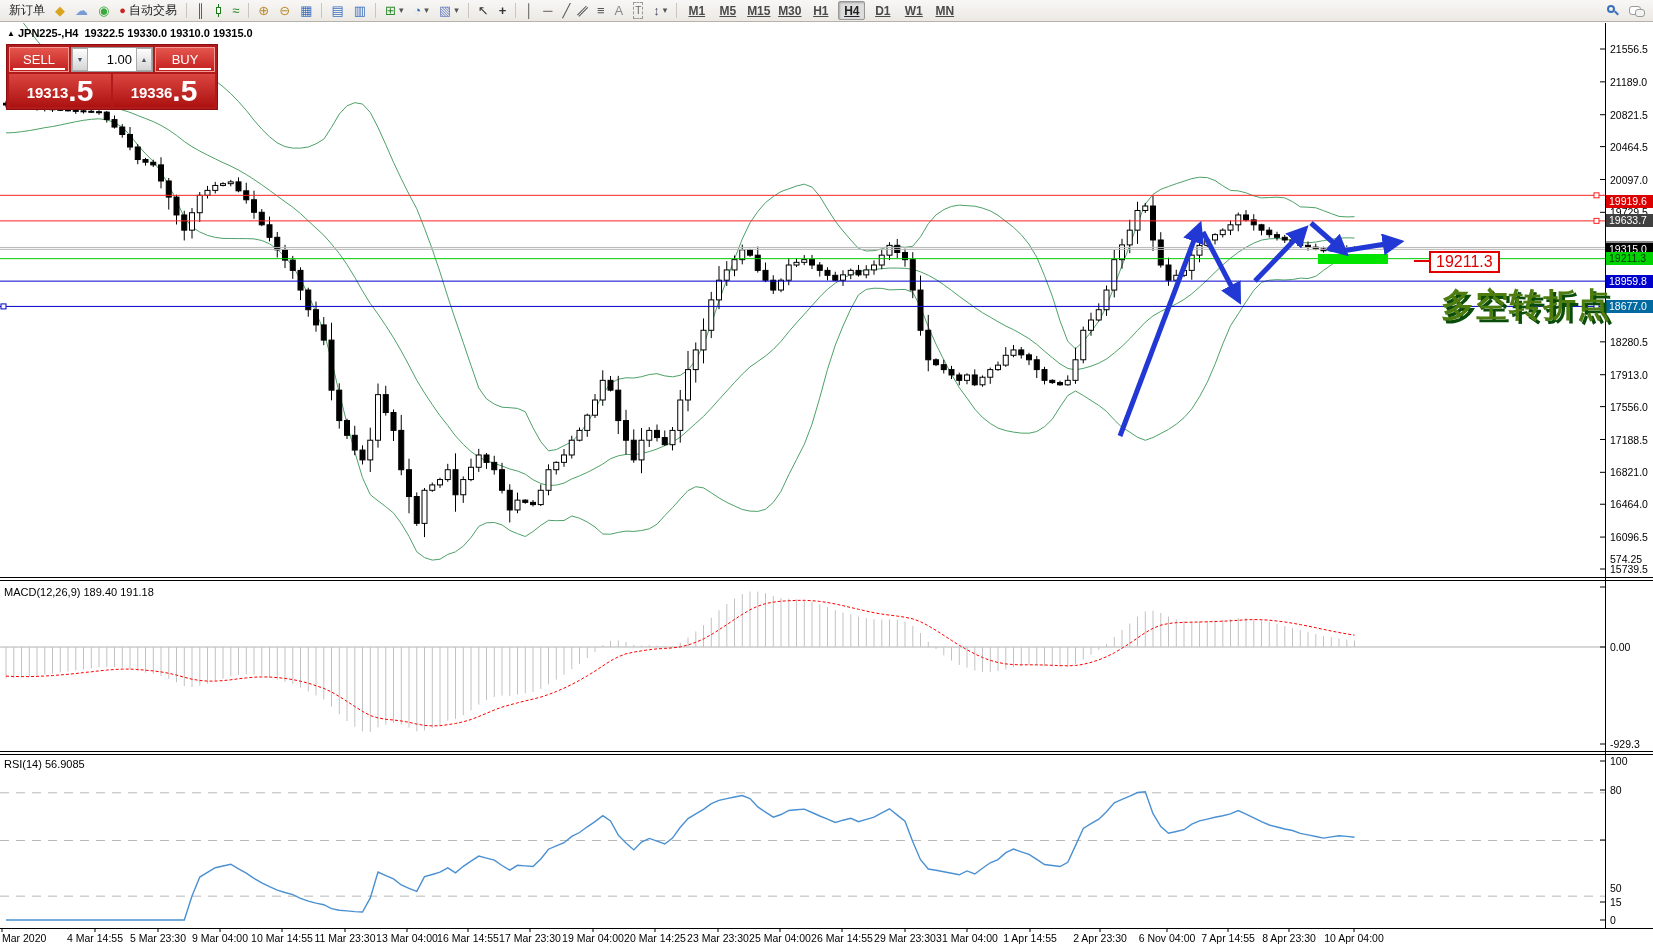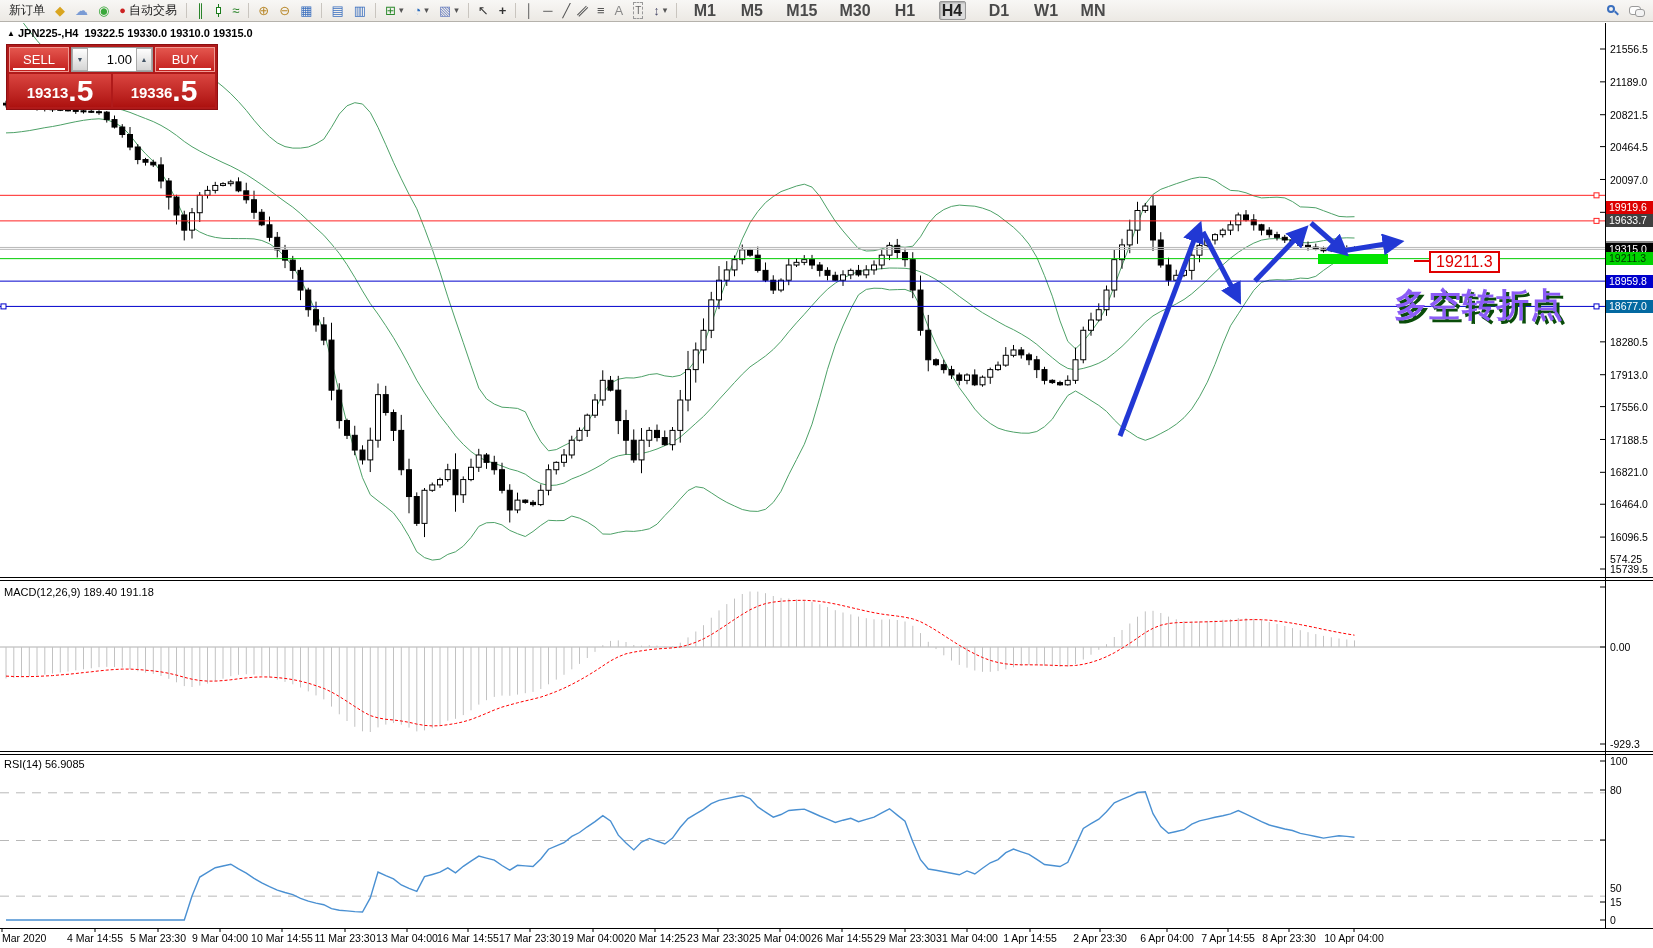--- a/index.html
+++ b/index.html
@@ -10,21 +10,21 @@
   #labels *{pointer-events:auto;}
 
   
   .toolbar{position:absolute;left:0;top:0;width:1653px;height:22px;z-index:6;
     background:linear-gradient(#f8f7f5,#ece9e4);border-bottom:1px solid #b5b2ac;
     display:flex;align-items:center;padding:0 4px;font-size:12px;color:#222;box-sizing:border-box;}
   .tbtn{display:flex;align-items:center;gap:3px;padding:1px 4px;border:1px solid transparent;border-radius:2px;height:17px;}
   .tsep{width:1px;height:15px;background:#c9c5bf;margin:0 4px;}
   .ticon{font-size:13px;line-height:15px;}
   .tf{min-width:25px;height:17px;display:flex;align-items:center;justify-content:center;
-      font-size:16px;font-weight:bold;color:#4a4a4a;border:1px solid transparent;border-radius:2px;margin:0 10px;}
+      font-size:12px;font-weight:bold;color:#4a4a4a;border:1px solid transparent;border-radius:2px;margin:0 2px;text-decoration:underline;}
   .tf.active{background:#ddd;border:1px solid #979797;box-shadow:inset 1px 1px 2px rgba(0,0,0,.25);color:#222;}
   .rot45{display:inline-block;transform:rotate(45deg);}
   .candle-ic{display:inline-block;width:7px;height:13px;position:relative;}
   .candle-ic:before{content:"";position:absolute;left:3px;top:0;width:1px;height:13px;background:#1c7c1c;}
   .candle-ic:after{content:"";position:absolute;left:1px;top:3px;width:5px;height:7px;background:#fff;border:1px solid #1c7c1c;box-sizing:border-box;}
   .mag{display:inline-block;width:13px;height:13px;position:relative;}
   .mag:before{content:"";position:absolute;left:1px;top:1px;width:8px;height:8px;border:2px solid #3a6fbf;border-radius:50%;box-sizing:border-box;}
   .mag:after{content:"";position:absolute;left:8px;top:8px;width:5px;height:2px;background:#3a6fbf;transform:rotate(45deg);}
   .chat-ic{display:inline-block;width:15px;height:12px;position:relative;}
   .chat-ic:before{content:"";position:absolute;left:0;top:1px;width:10px;height:7px;border:1px solid #9a9a9a;border-radius:3px;background:#fdfdfd;}
@@ -56,22 +56,22 @@
   .ytick,.itick{left:1610px;height:12px;line-height:12px;}
   .xtick{top:932px;transform:translateX(-50%);}
   .xtick.left{transform:none;text-align:center;}
   .plabel{position:absolute;left:1606px;width:47px;height:13px;font-size:10.5px;line-height:13px;
           padding-left:3px;box-sizing:border-box;white-space:nowrap;}
   .ind-label{position:absolute;left:4px;font-size:11px;color:#000;}
 
   
   .callout{position:absolute;border:2px solid #e00000;background:#fff;color:#e00000;font-size:16px;
            line-height:18px;padding:0 5px;z-index:4;}
-  .ann{position:absolute;font-size:33px;font-weight:bold;color:#8b5cf6;z-index:4;letter-spacing:1px;
-       text-shadow:3px 3px 0 #0a4d0a;font-family:"Liberation Sans","DejaVu Sans",sans-serif;}
+  .ann{position:absolute;font-size:33px;font-weight:bold;color:#4d7c0f;z-index:4;letter-spacing:1px;
+       text-shadow:3px 3px 0 #0a4d0a;font-family:"Liberation Sans","DejaVu Sans",sans-serif;margin-left:47px;}
 </style>
 </head>
 <body>
 
 <div class="app">
 
   <svg id="cv" width="1653" height="948" xmlns="http://www.w3.org/2000/svg">
       <defs>
         <clipPath id="clipMain">
           <rect x="0" y="23" width="1605" height="555"></rect>
@@ -738,27 +738,27 @@
       <div class="xtick" style="left:530px">17 Mar 23:30</div>
       <div class="xtick" style="left:593px">19 Mar 04:00</div>
       <div class="xtick" style="left:655px">20 Mar 14:25</div>
       <div class="xtick" style="left:718px">23 Mar 23:30</div>
       <div class="xtick" style="left:780px">25 Mar 04:00</div>
       <div class="xtick" style="left:842px">26 Mar 14:55</div>
       <div class="xtick" style="left:905px">29 Mar 23:30</div>
       <div class="xtick" style="left:967px">31 Mar 04:00</div>
       <div class="xtick" style="left:1030px">1 Apr 14:55</div>
       <div class="xtick" style="left:1100px">2 Apr 23:30</div>
-      <div class="xtick" style="left:1167px">6 Apr 04:00</div>
+      <div class="xtick" style="left:1167px">6 Nov 04:00</div>
       <div class="xtick" style="left:1228px">7 Apr 14:55</div>
       <div class="xtick" style="left:1289px">8 Apr 23:30</div>
       <div class="xtick" style="left:1354px">10 Apr 04:00</div>
       <div class="plabel" style="top:241.0px;background:#8a8a8a;color:#ffffff">19336.5</div>
       <div class="plabel" style="top:242.9px;background:#000000;color:#ffffff">19315.0</div>
-      <div class="plabel" style="top:201px;background:#dd0000;color:#ffffff">19919.6</div>
+      <div class="plabel" style="top:195px;background:#dd0000;color:#ffffff">19919.6</div>
       <div class="plabel" style="top:214.4px;background:#404040;color:#ffffff">19633.7</div>
       <div class="plabel" style="top:252.1px;background:#00d400;color:#003300">19211.3</div>
       <div class="plabel" style="top:274.6px;background:#0000cc;color:#ffffff">18959.8</div>
       <div class="plabel" style="top:299.9px;background:#0369a1;color:#ffffff">18677.0</div>
     </div>
 
   <div class="toolbar">
     <div class="tbtn">
       <span>新订单</span>
     </div>

